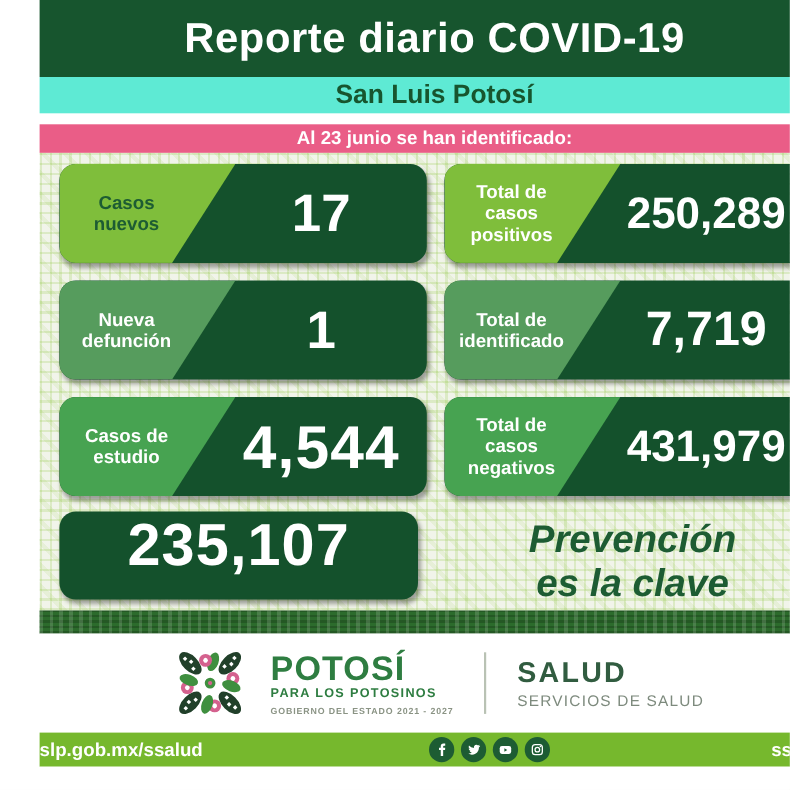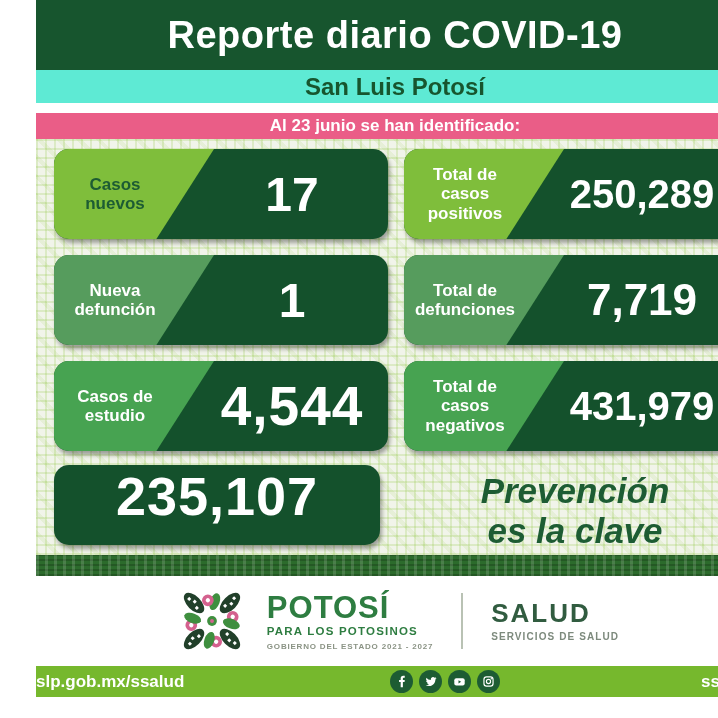--- a/index.html
+++ b/index.html
@@ -77,21 +77,21 @@
   
   .footer{height:90px;background:#ffffff;display:flex;align-items:center;justify-content:center;gap:14px;}
   .emblem{width:82px;height:82px;flex:0 0 auto;}
   .potosi-text{display:flex;flex-direction:column;align-items:flex-start;}
   .potosi-wordmark{color:#2e7d41;font-size:31px;font-weight:bold;letter-spacing:1px;line-height:1;}
   .potosi-tagline{color:#2e7d41;font-size:11.5px;font-weight:bold;letter-spacing:1.2px;margin-top:2px;}
   .potosi-government{color:#8a9384;font-size:8px;font-weight:bold;letter-spacing:.8px;margin-top:5px;}
   .logo-divider{width:2px;height:56px;background:#b9c2b4;margin:0 14px;}
   .salud-text{display:flex;flex-direction:column;align-items:flex-start;}
   .salud-wordmark{color:#315c40;font-size:26px;font-weight:bold;letter-spacing:2px;line-height:1;}
-  .salud-tagline{color:#7d8a7d;font-size:10px;font-weight:bold;letter-spacing:1.1px;margin-top:5px;}
+  .salud-tagline{color:#7d8a7d;font-size:14px;font-weight:normal;letter-spacing:1.1px;margin-top:5px;}
 
   
   .bottom-bar{height:31px;background:#76b82d;display:flex;align-items:center;justify-content:space-between;gap:9px;}
   .bottom-bar .url, .bottom-bar .handle{color:#ffffff;font-size:17px;font-weight:bold;}
   .social-icons{display:flex;align-items:center;gap:6px;margin-left:4px;}
   .social-circle{width:23px;height:23px;border-radius:50%;background:#1d5c33;display:flex;align-items:center;justify-content:center;}
   .social-circle svg{display:block;}
   .white-footer-gap{height:15px;background:#ffffff;}
 </style>
 </head>
@@ -135,21 +135,21 @@
           <div>Nueva</div>
           <div>defunción</div>
           <div></div>
         </div>
         <div class="card-value val-48">1</div>
       </div>
 
       <div class="stat-card">
         <div class="card-label-zone bg-sage txt-white">
           <div>Total de</div>
-          <div>defunciones</div>
+          <div>identificado</div>
           <div></div>
         </div>
         <div class="card-value val-44">7,719</div>
       </div>
 
       <div class="stat-card">
         <div class="card-label-zone bg-mid txt-white">
           <div>Casos de</div>
           <div>estudio</div>
           <div></div>

